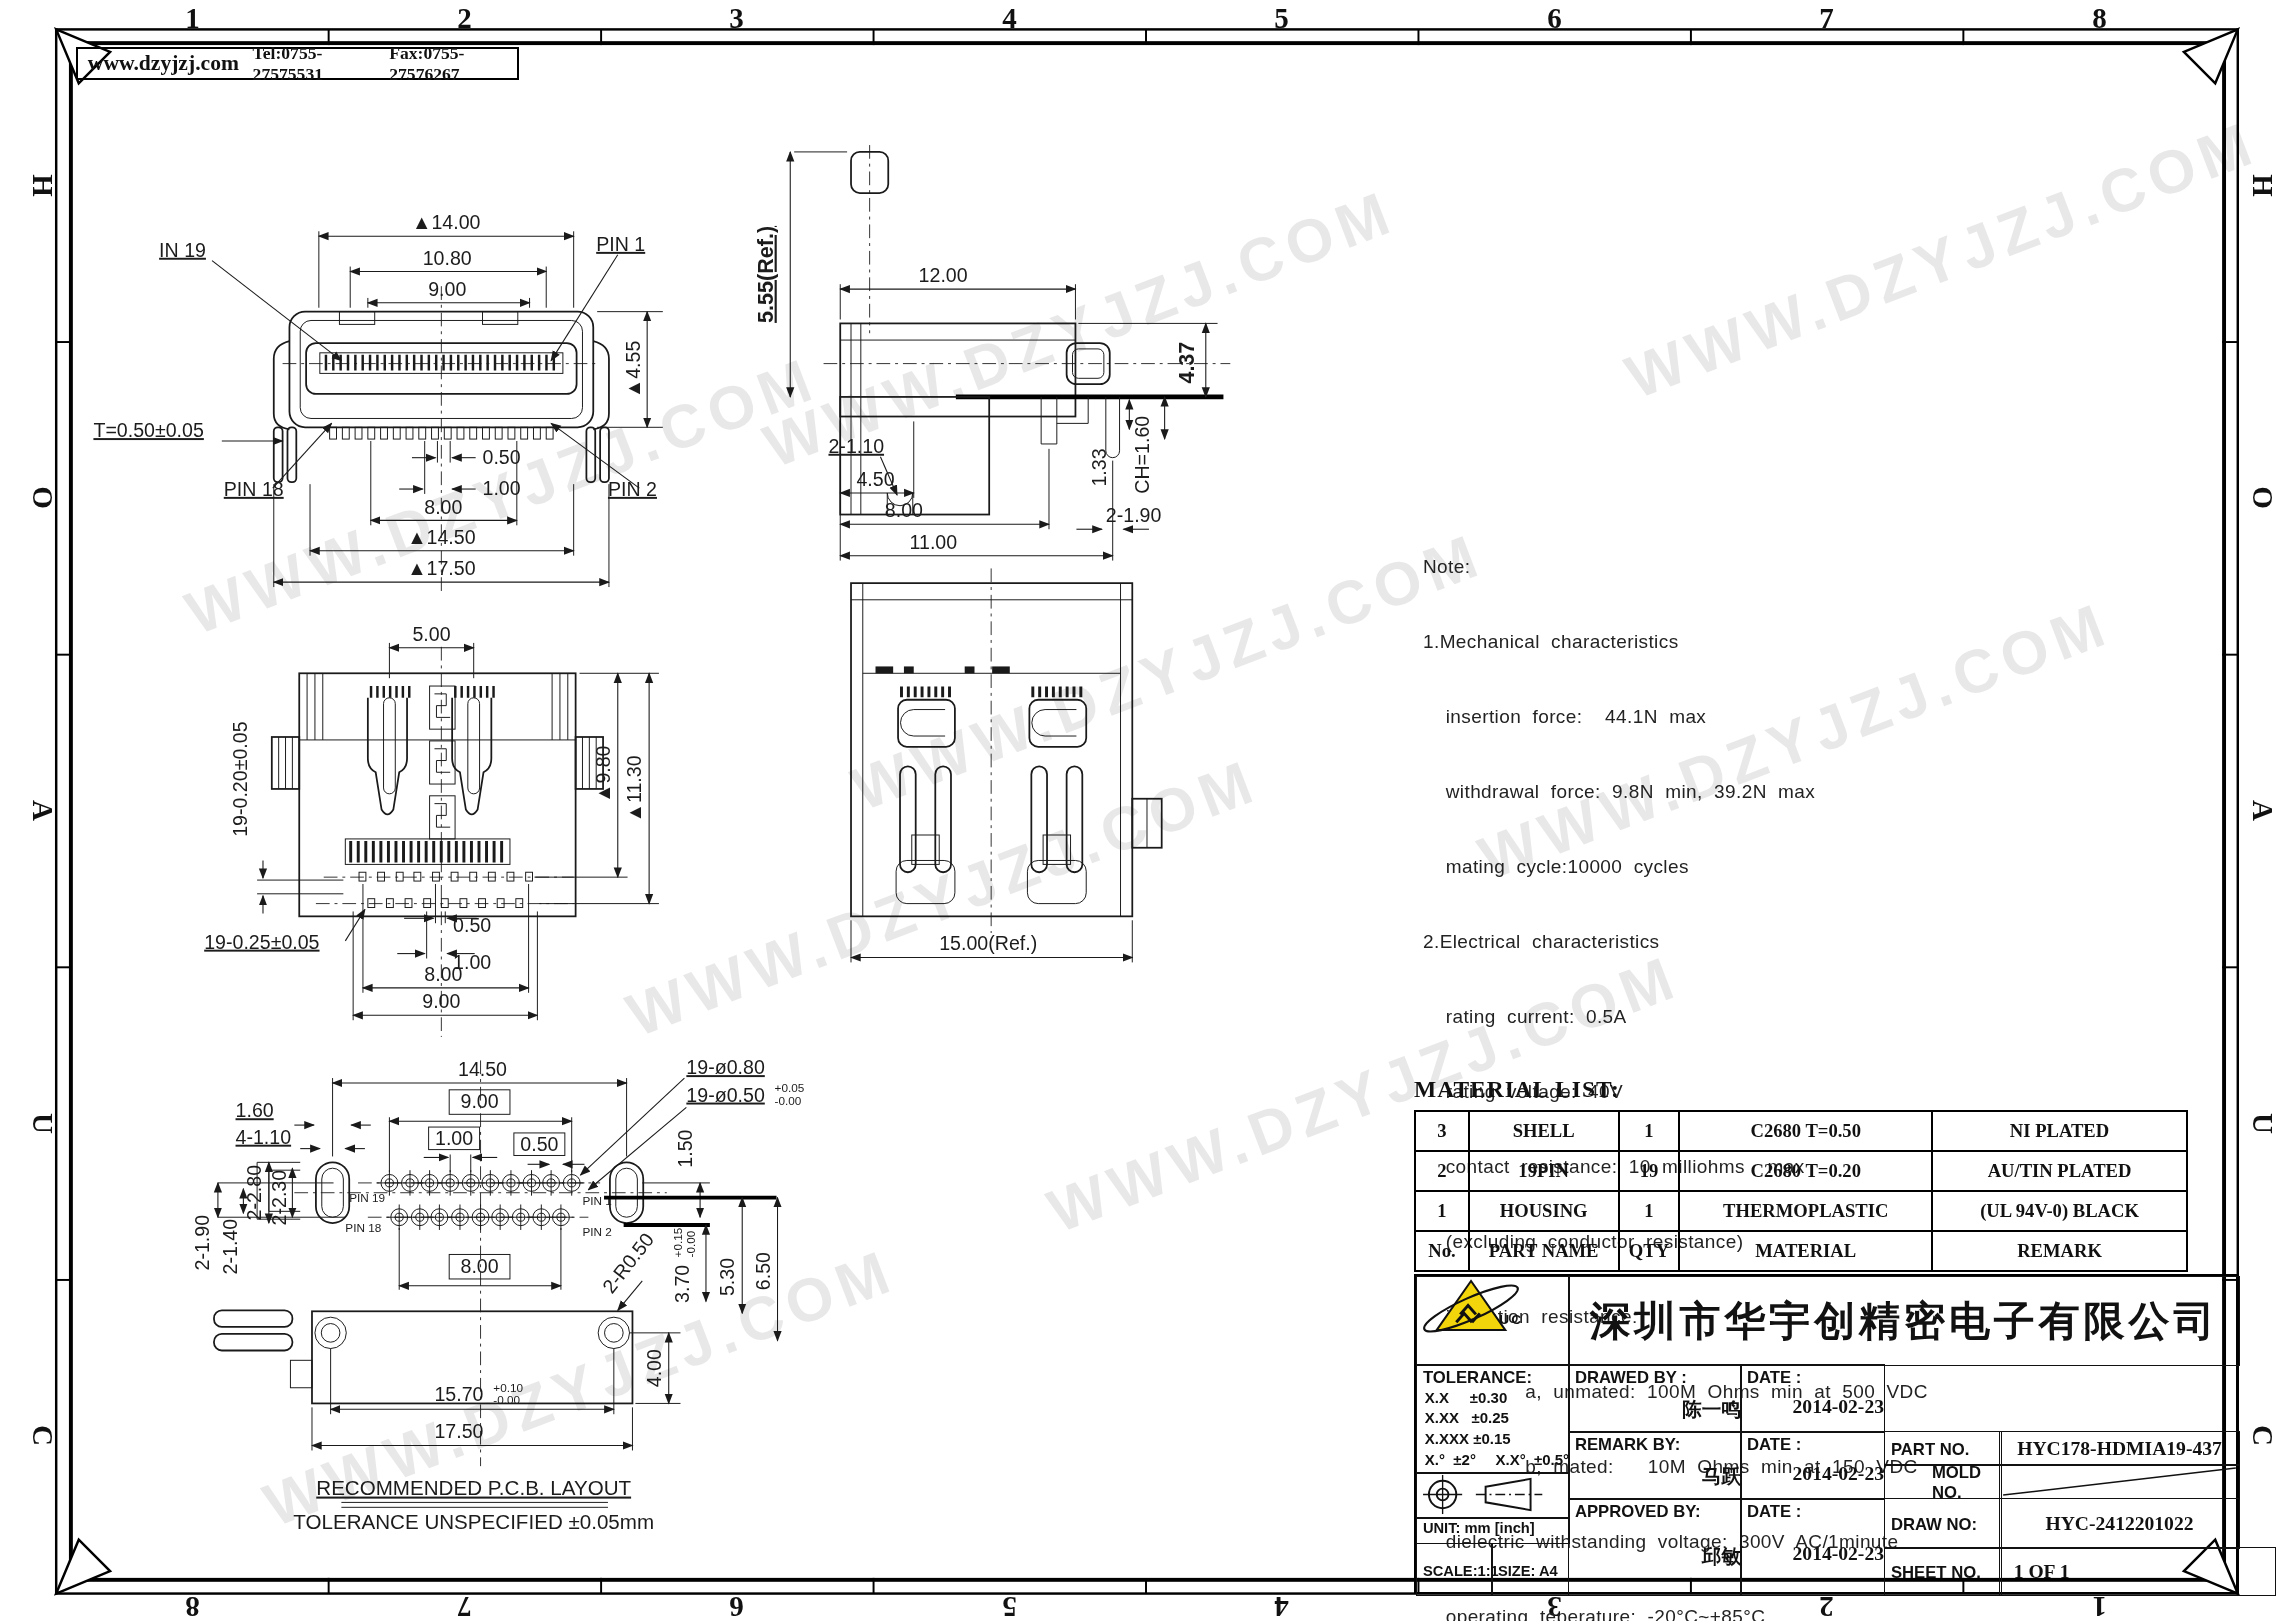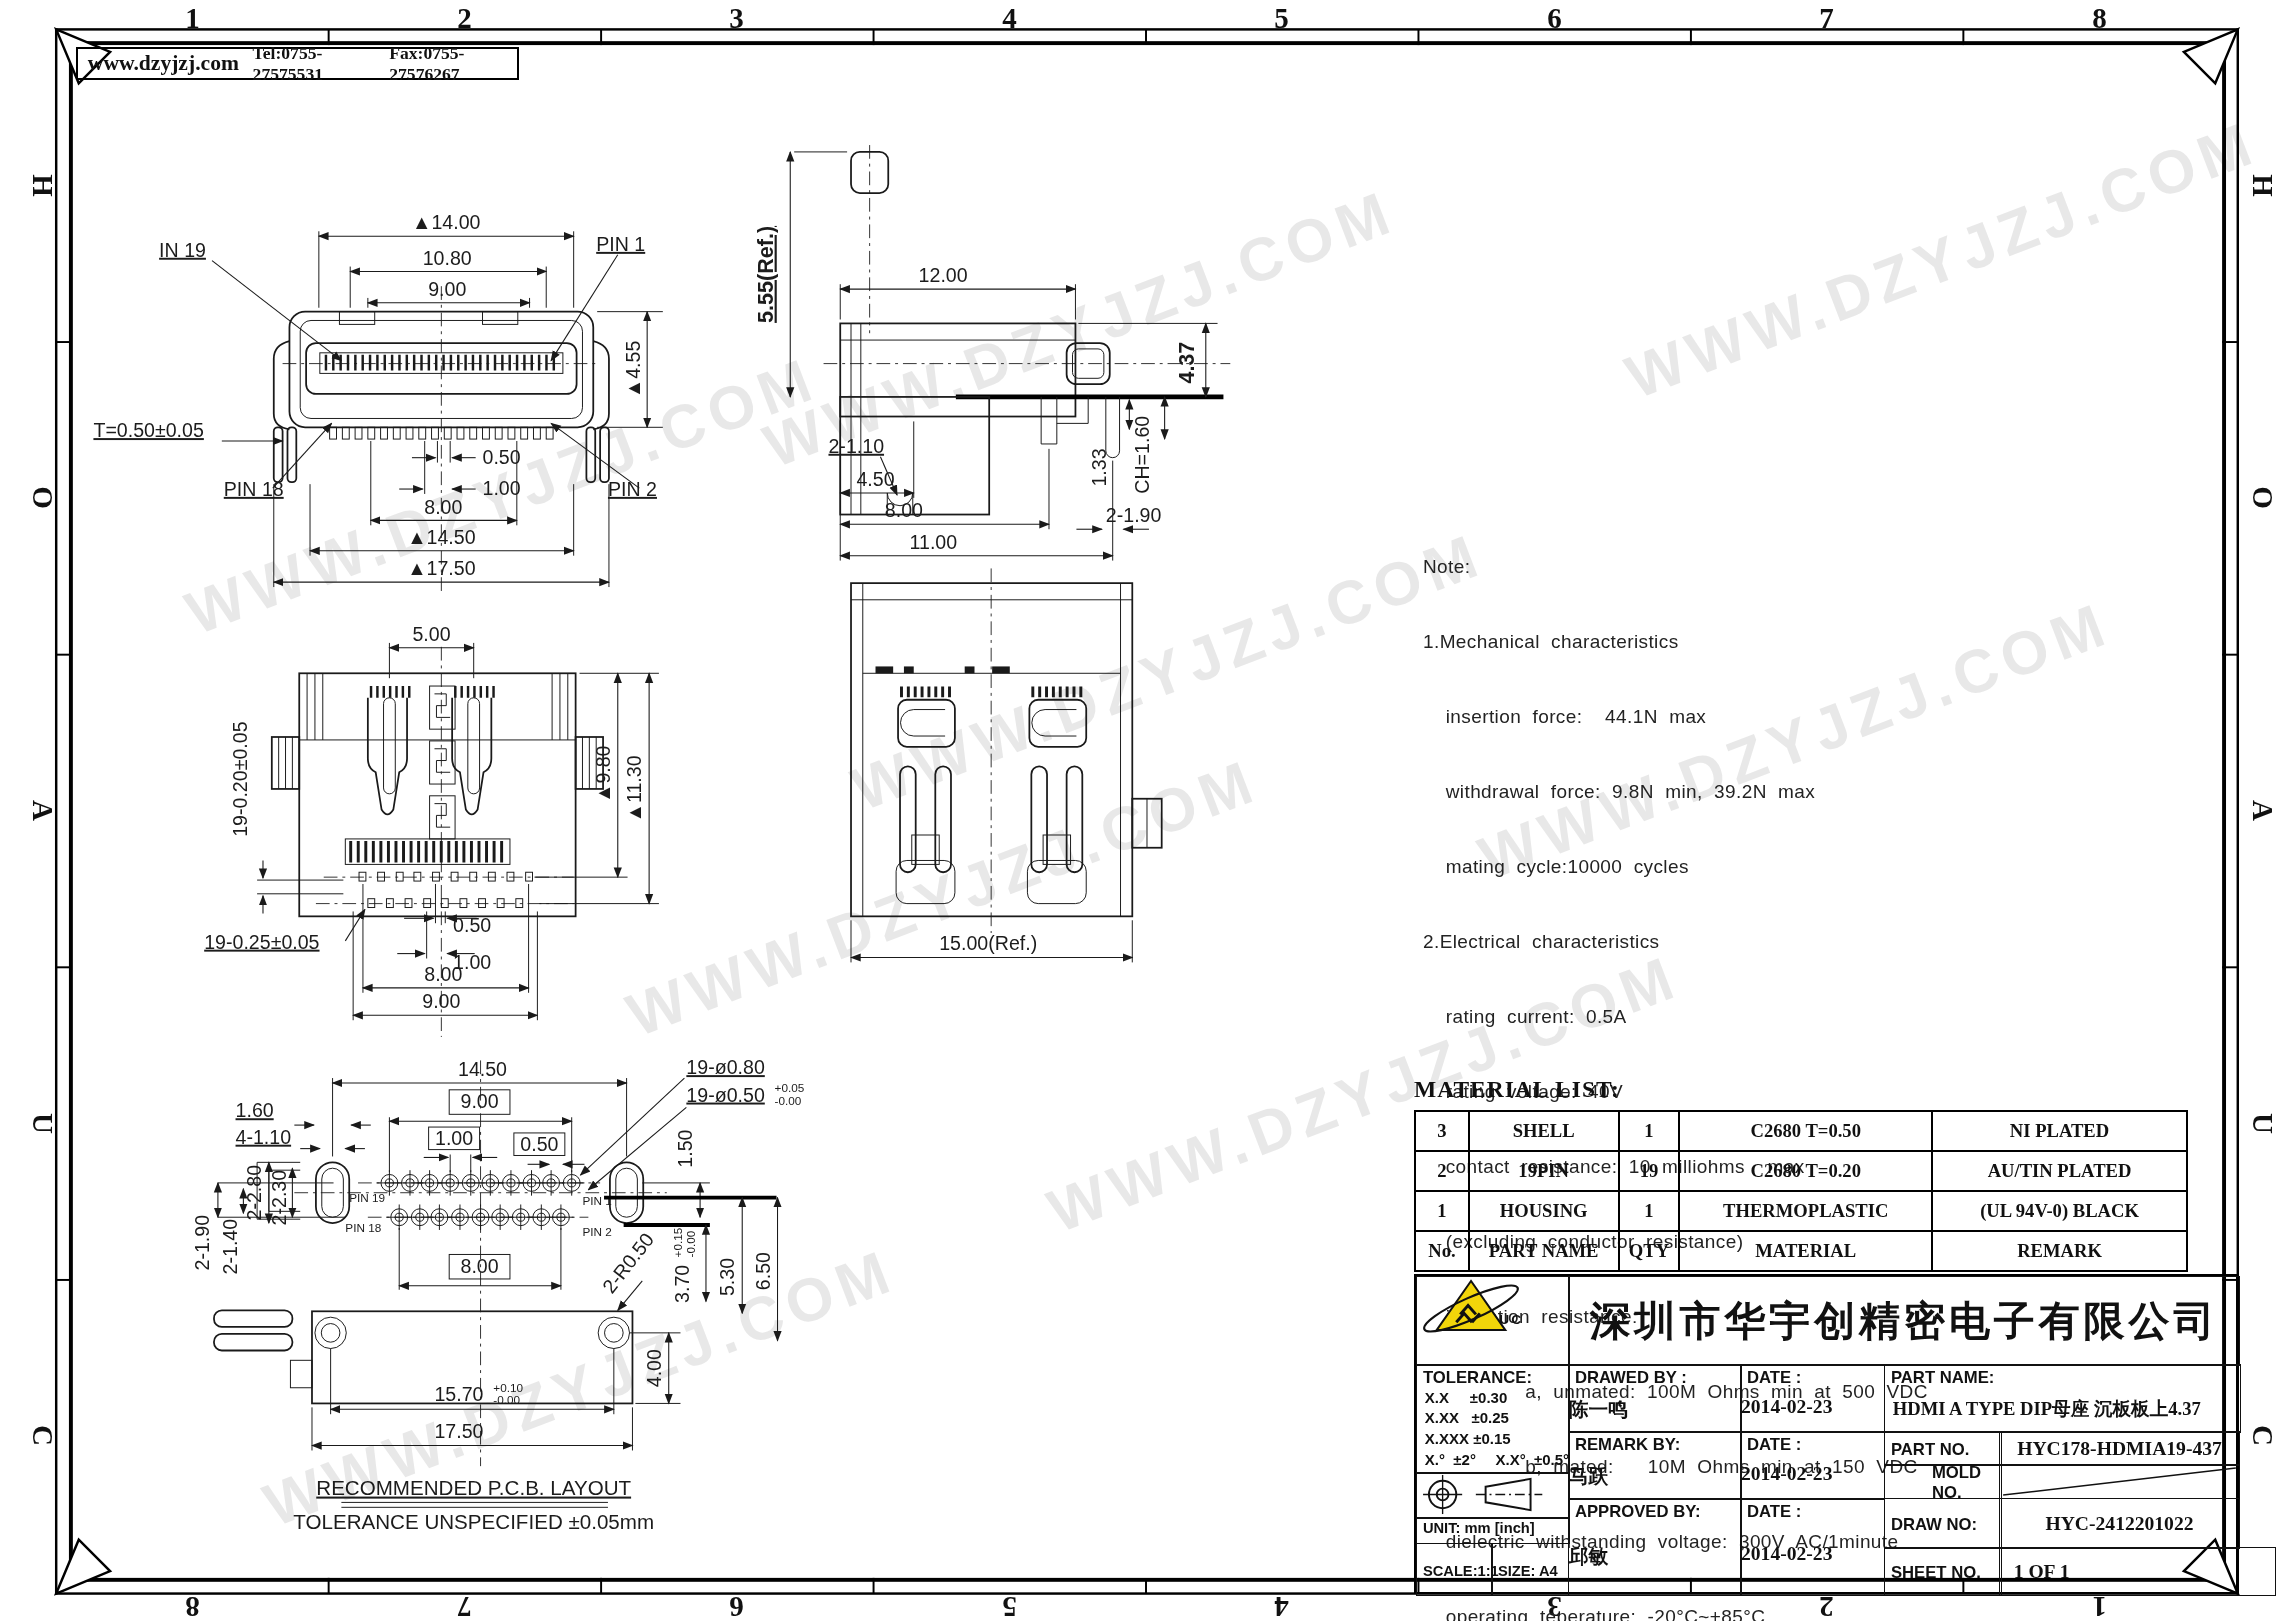--- a/index.html
+++ b/index.html
@@ -35,21 +35,21 @@
          white-space:pre;color:#232323;letter-spacing:0.4px;}
   #matheading{position:absolute;left:1414px;top:1076px;font-family:"Liberation Serif",serif;
               font-weight:bold;font-size:23.5px;letter-spacing:1px;}
   #mattable{position:absolute;left:1414px;top:1110px;border-collapse:collapse;
             font-family:"Liberation Serif",serif;font-weight:bold;}
   #mattable td{border:2px solid #000;text-align:center;height:38px;font-size:18.6px;padding:0 3.9px;}
   #titleblock{position:absolute;left:1414px;top:1274px;width:824px;height:320px;
               border:2.9px solid #000;box-sizing:border-box;}
   .cell{position:absolute;border:1.4px solid #111;box-sizing:border-box;}
   .cl-label{font-weight:bold;font-size:16.7px;padding:2.9px 0 0 5.9px;}
-  .cl-val{font-family:"Liberation Serif",serif;font-weight:bold;font-size:19.6px;text-align:left;}
+  .cl-val{font-family:"Liberation Serif",serif;font-weight:bold;font-size:19.6px;text-align:right;}
   #company{font-family:"Liberation Serif",serif;font-weight:bold;font-size:41px;letter-spacing:3.9px;
            display:flex;align-items:center;justify-content:center;}
   .tolline{font-weight:bold;font-size:15px;white-space:pre;padding-left:7.8px;line-height:20.6px;}
   #logo{display:flex;flex-direction:column;align-items:center;justify-content:center;}
   #logo .brand{font-weight:bold;font-size:13.7px;letter-spacing:2px;margin-top:-3.9px;}
 </style>
 </head>
 <body>
 
 <div id="sheet">
@@ -699,24 +699,20 @@
     </div>
     <div class="cell" style="left:152px;top:222px;width:174px;height:98px;">
       <div class="cl-label">APPROVED  BY:</div>
       <div class="cl-val" style="margin-top:21.6px;">邱敏</div>
     </div>
     <div class="cell" style="left:324px;top:222px;width:145px;height:98px;">
       <div class="cl-label">DATE :</div>
       <div class="cl-val" style="margin-top:21.6px;">2014-02-23</div>
     </div>
 
-    <div class="cell" style="left:468px;top:88px;width:357px;height:69px;">
-      <div class="cl-label">PART  NAME:</div>
-      <div class="cl-val" style="margin-top:7.8px;font-size:18.6px;text-align:left;padding-left:7.8px;">HDMI A TYPE DIP母座 沉板板上4.37</div>
-    </div>
     <div class="cell" style="left:468px;top:155px;width:118px;height:35px;display:flex;align-items:center;">
       <div class="cl-label">PART  NO.</div>
     </div>
     <div class="cell cl-val" style="left:583px;top:155px;width:241px;height:35px;display:flex;align-items:center;justify-content:center;">HYC178-HDMIA19-437</div>
     <div class="cell" style="left:468px;top:188px;width:118px;height:35px;display:flex;align-items:center;padding-left:41px;">
       <div class="cl-label">MOLD  NO.</div>
     </div>
     <div class="cell" style="left:583px;top:188px;width:241px;height:35px;">
       <svg width="239" height="32" viewBox="0 0 244 33">
           <line x1="2" y1="31" x2="242" y2="3" stroke="#111" stroke-width="1.6"></line>

